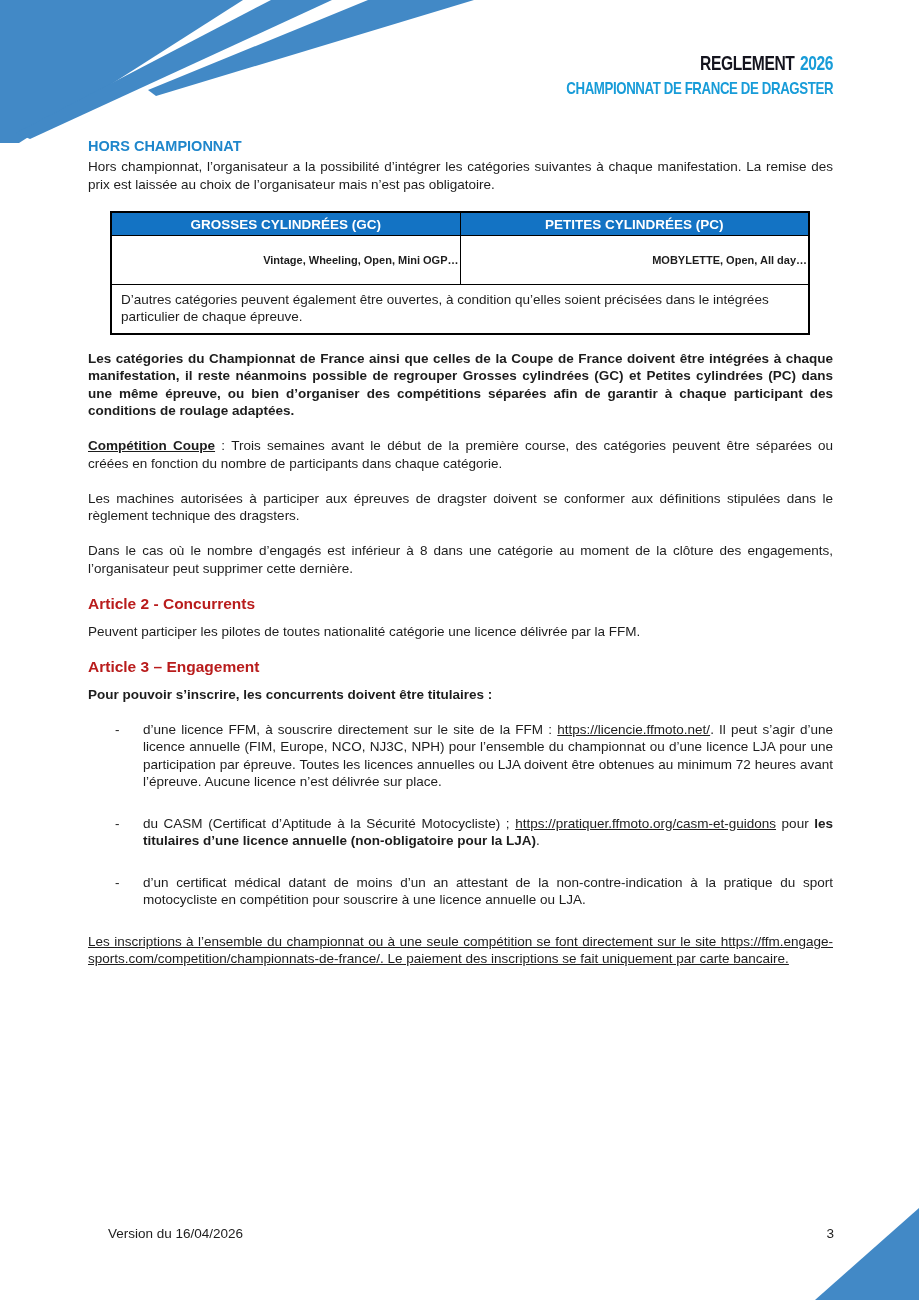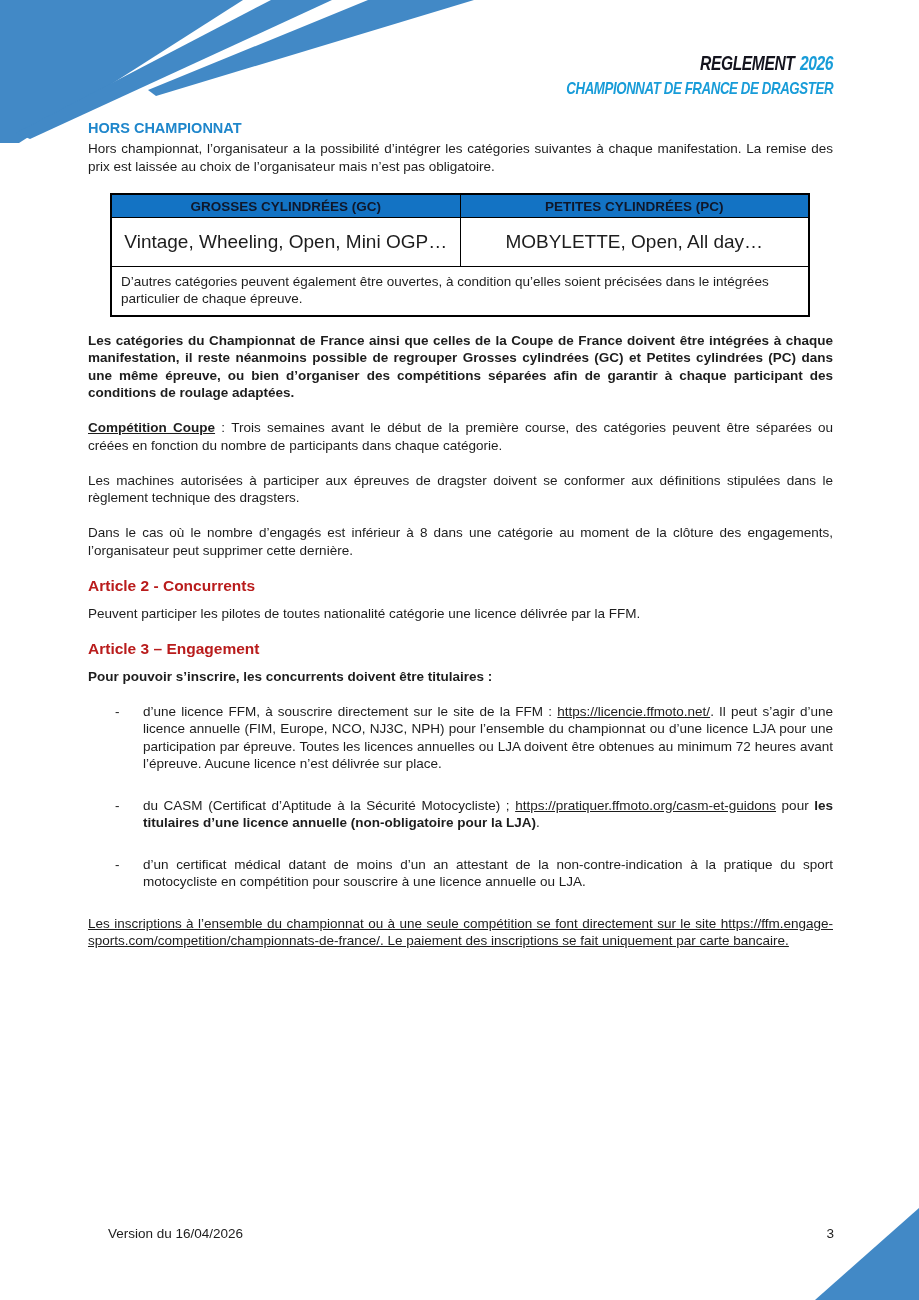--- a/index.html
+++ b/index.html
@@ -4,40 +4,40 @@
 <style>
   html,body { margin:0; padding:0; background:#e8e8e8; }
   .page {
     position:relative; width:919px; height:1300px; background:#ffffff;
     font-family:"Liberation Sans", sans-serif; color:#1d1d1d; overflow:hidden;
     margin:0 auto;
   }
   svg.deco-top { position:absolute; top:0; left:0; }
   svg.deco-bottom { position:absolute; left:815px; top:1208px; }
 
-  .doc-header { position:absolute; top:52px; right:86px; text-align:right; font-style:italic; font-weight:bold; }
+  .doc-header { position:absolute; top:52px; right:86px; text-align:right; font-weight:bold; }
   .doc-header .l1 { font-size:20px; letter-spacing:-0.5px; transform:scaleX(0.78); transform-origin:100% 50%; white-space:nowrap; color:#14141e; }
   .doc-header .l1 .year { color:#189cd8; margin-left:7px; }
   .doc-header .l2 { font-size:17px; letter-spacing:-0.5px; transform:scaleX(0.78); transform-origin:100% 50%; white-space:nowrap; color:#189cd8; margin-top:4px; }
 
-  .main { position:absolute; left:88px; top:120px; width:745px; }
+  .main { position:absolute; left:88px; top:138px; width:745px; }
 
   .sec-title { color:#1e86cb; font-weight:bold; font-size:14.5px; margin:0 0 4px 0; }
   .article-title { color:#b91c1c; font-weight:bold; font-size:15.5px; margin:15px 0 10px 0; }
 
   p.body { font-size:13.5px; line-height:17.5px; margin:0 0 17.5px 0; }
   .j { text-align:justify; }
   .b { font-weight:bold; }
   .u { text-decoration:underline; }
   .mb0 { margin-bottom:0; }
   .gap-lg { margin-bottom:21px; }
 
   table.cat { border-collapse:collapse; table-layout:fixed; width:700px; margin:0 0 15px 22px; border:2px solid #000; }
-  table.cat th { background:#1373c4; color:#0f172a; font-size:13.5px; font-weight:bold; padding:4px 0 3px 0; border:1px solid #000; }
-  table.cat td.catrow { font-weight:normal; font-size:19px; text-align:center; height:46px; border:1px solid #000; }
+  table.cat th { background:#1373c4; color:#ffffff; font-size:13.5px; font-weight:bold; padding:4px 0 3px 0; border:1px solid #000; }
+  table.cat td.catrow { font-weight:bold; font-size:11px; text-align:right; height:46px; border:1px solid #000; }
   table.cat td.note { font-size:13.5px; line-height:17.5px; padding:6px 9px 7px 9px; border:1px solid #000; }
 
   .bullets { margin:0; }
   .bullet { position:relative; padding-left:55px; font-size:13.5px; line-height:17.5px; margin:0 0 24px 0; }
   .bullet .dash { position:absolute; left:27px; top:0; }
 
   .closing { margin-top:20px;text-decoration:underline; }
 
   .footer { position:absolute; left:0; right:0; top:1226px; font-size:13.5px; color:#1d1d1d; }
   .footer .version { position:absolute; left:108px; }

